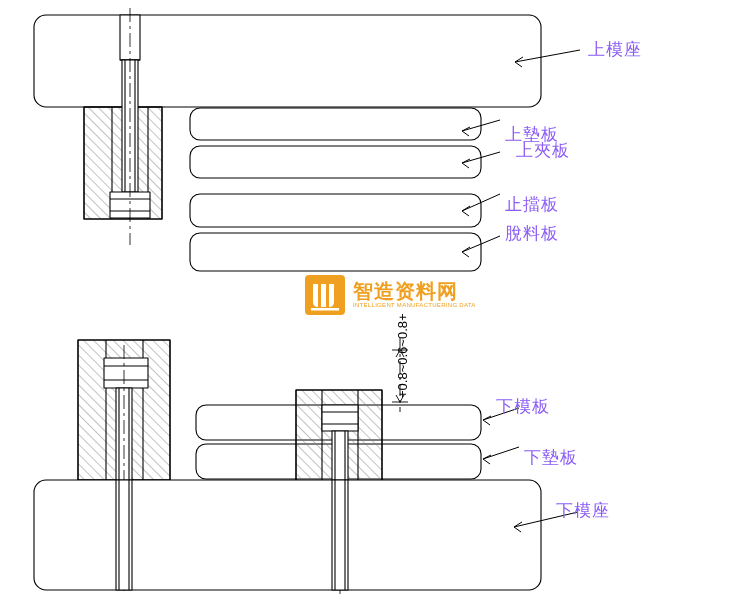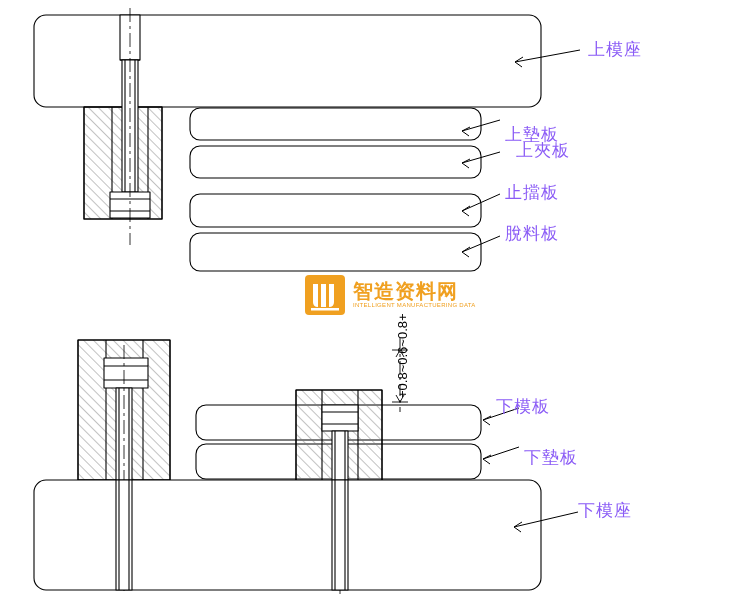--- a/index.html
+++ b/index.html
@@ -213,25 +213,25 @@
         <path d="M400 350 L396 357 M400 350 L404 357"></path>
         <path d="M400 402 L396 395 M400 402 L404 395"></path>
       </g>
 
     </g>
   </svg>
 
   <div class="label" style="left:588px; top:38px;">上模座</div>
   <div class="label" style="left:505px; top:107px;margin-top:16px;">上墊板</div>
   <div class="label" style="left:516px; top:139px;">上夾板</div>
-  <div class="label" style="left:505px; top:181px;">止擋板</div>
+  <div class="label" style="left:505px; top:193px;">止擋板</div>
   <div class="label" style="left:505px; top:222px;font-family:Liberation Serif, serif;">脫料板</div>
   <div class="label" style="left:496px; top:395px;">下模板</div>
   <div class="label" style="left:524px; top:446px;">下墊板</div>
-  <div class="label" style="left:578px; top:499px;">下模座</div>
+  <div class="label" style="left:556px; top:499px;">下模座</div>
 
   <div class="dim-label" style="left:395px; top:398px; transform: rotate(-90deg);">+0.8~0.6~0.8+</div>
 
   <div class="wm">
     <div class="wm-mark">
       <svg width="40" height="40" viewBox="0 0 40 40">
         <rect x="0" y="0" width="40" height="40" rx="4" fill="#f0a020"></rect>
         <path d="M8 9 L8 27 Q8 32 13 32 L13 9 Z" fill="#ffffff"></path>
         <path d="M16 9 L16 32 L21 32 L21 9 Z" fill="#ffffff"></path>
         <path d="M24 9 L24 32 Q29 32 29 27 L29 9 Z" fill="#ffffff"></path>

